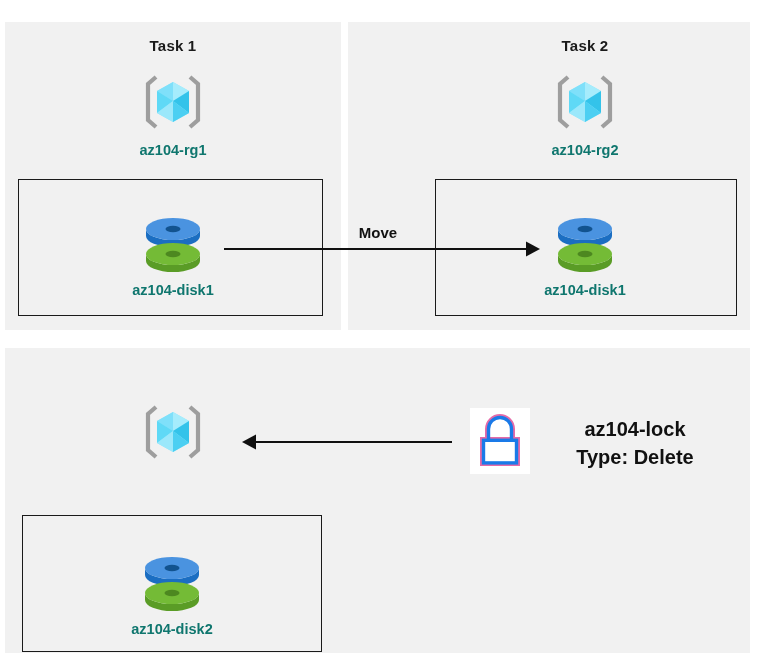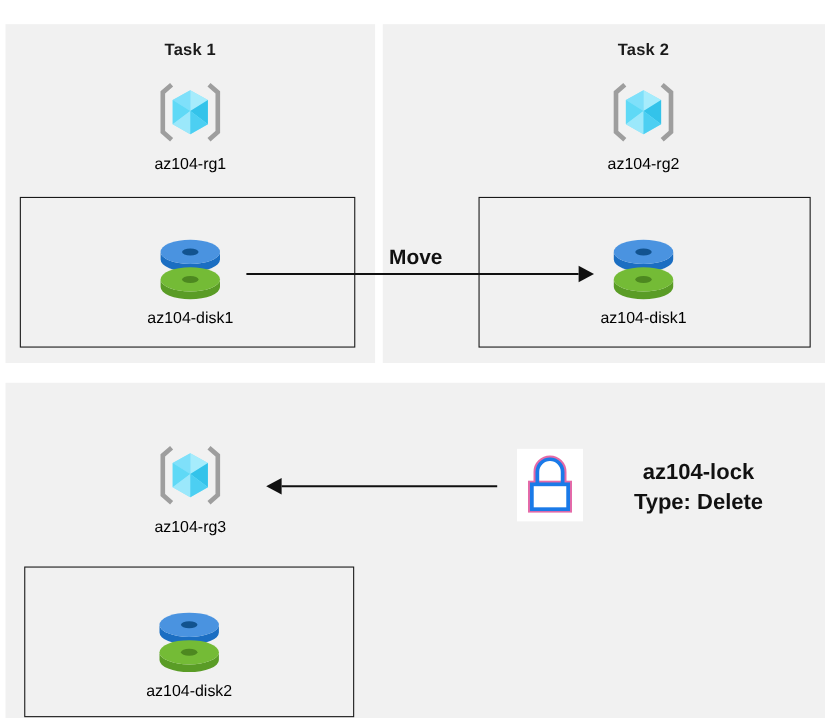--- a/index.html
+++ b/index.html
@@ -38,22 +38,22 @@
     white-space: nowrap;
     letter-spacing: 0.2px;
   }
   #title-task1 { left: 93px;  top: 20px; width: 160px; }
   #title-task2 { left: 505px; top: 20px; width: 160px; }
   #title-task3 { left: 93px;  top: 355px; width: 160px; }
 
   .res-label {
     position: absolute;
     font-size: 14.5px;
-    font-weight: normal;
-    color: #000000;
+    font-weight: bold;
+    color: #0f766e;
     text-align: center;
     white-space: nowrap;
   }
   #label-rg1  { left: 93px;  top: 125px; width: 160px; }
   #label-rg2  { left: 505px; top: 125px; width: 160px; }
   #label-rg3  { left: 93px;  top: 455px; width: 160px; }
   #label-disk1-a { left: 93px;  top: 265px; width: 160px; }
   #label-disk1-b { left: 505px; top: 265px; width: 160px; }
   #label-disk2   { left: 92px;  top: 604px; width: 160px; }
 
@@ -113,21 +113,21 @@
   }
   #arrow-move { left: 220px; top: 205px; width: 322px; height: 56px; }
   #arrow-lock { left: 240px; top: 410px; width: 216px; height: 30px; }
 
   .move-label {
     position: absolute;
     left: 330px;
     top: 207px;
     width: 96px;
     text-align: center;
-    font-size: 19px;
+    font-size: 15px;
     font-weight: bold;
     color: #111111;
     white-space: nowrap;
   }
 </style>
 </head>
 <body>
 
 <div class="canvas">
 
@@ -181,21 +181,20 @@
       <polygon points="30,9 14,18 30,28" fill="#7fe0fa"></polygon>
       <polygon points="46,18 46,40 30,28" fill="#33c3ea"></polygon>
       <polygon points="14,18 14,40 30,28" fill="#5fd9f6"></polygon>
       <polygon points="14,40 30,49 30,28" fill="#9be8fb"></polygon>
       <polygon points="46,40 30,49 30,28" fill="#4ccff2"></polygon>
     </g>
   </svg>
 
   <div class="res-label" id="label-rg1">az104-rg1</div>
   <div class="res-label" id="label-rg2">az104-rg2</div>
-  <div class="res-label" id="label-rg3">az104-rg3</div>
 
   <div class="inner-box" id="box-task1"></div>
   <div class="inner-box" id="box-task2"></div>
   <div class="inner-box" id="box-task3"></div>
 
   <svg class="icon-disk" id="icon-disk1-a" viewBox="0 0 62 60">
     <g>
       <path d="M4 21 a27 11 0 0 0 54 0 l0 -7 a27 11 0 0 1 -54 0 z" fill="#1b6ec2"></path>
       <ellipse cx="31" cy="14" rx="27" ry="11" fill="#4a93e0"></ellipse>
       <ellipse cx="31" cy="14" rx="7.5" ry="3.2" fill="#12538f"></ellipse>

